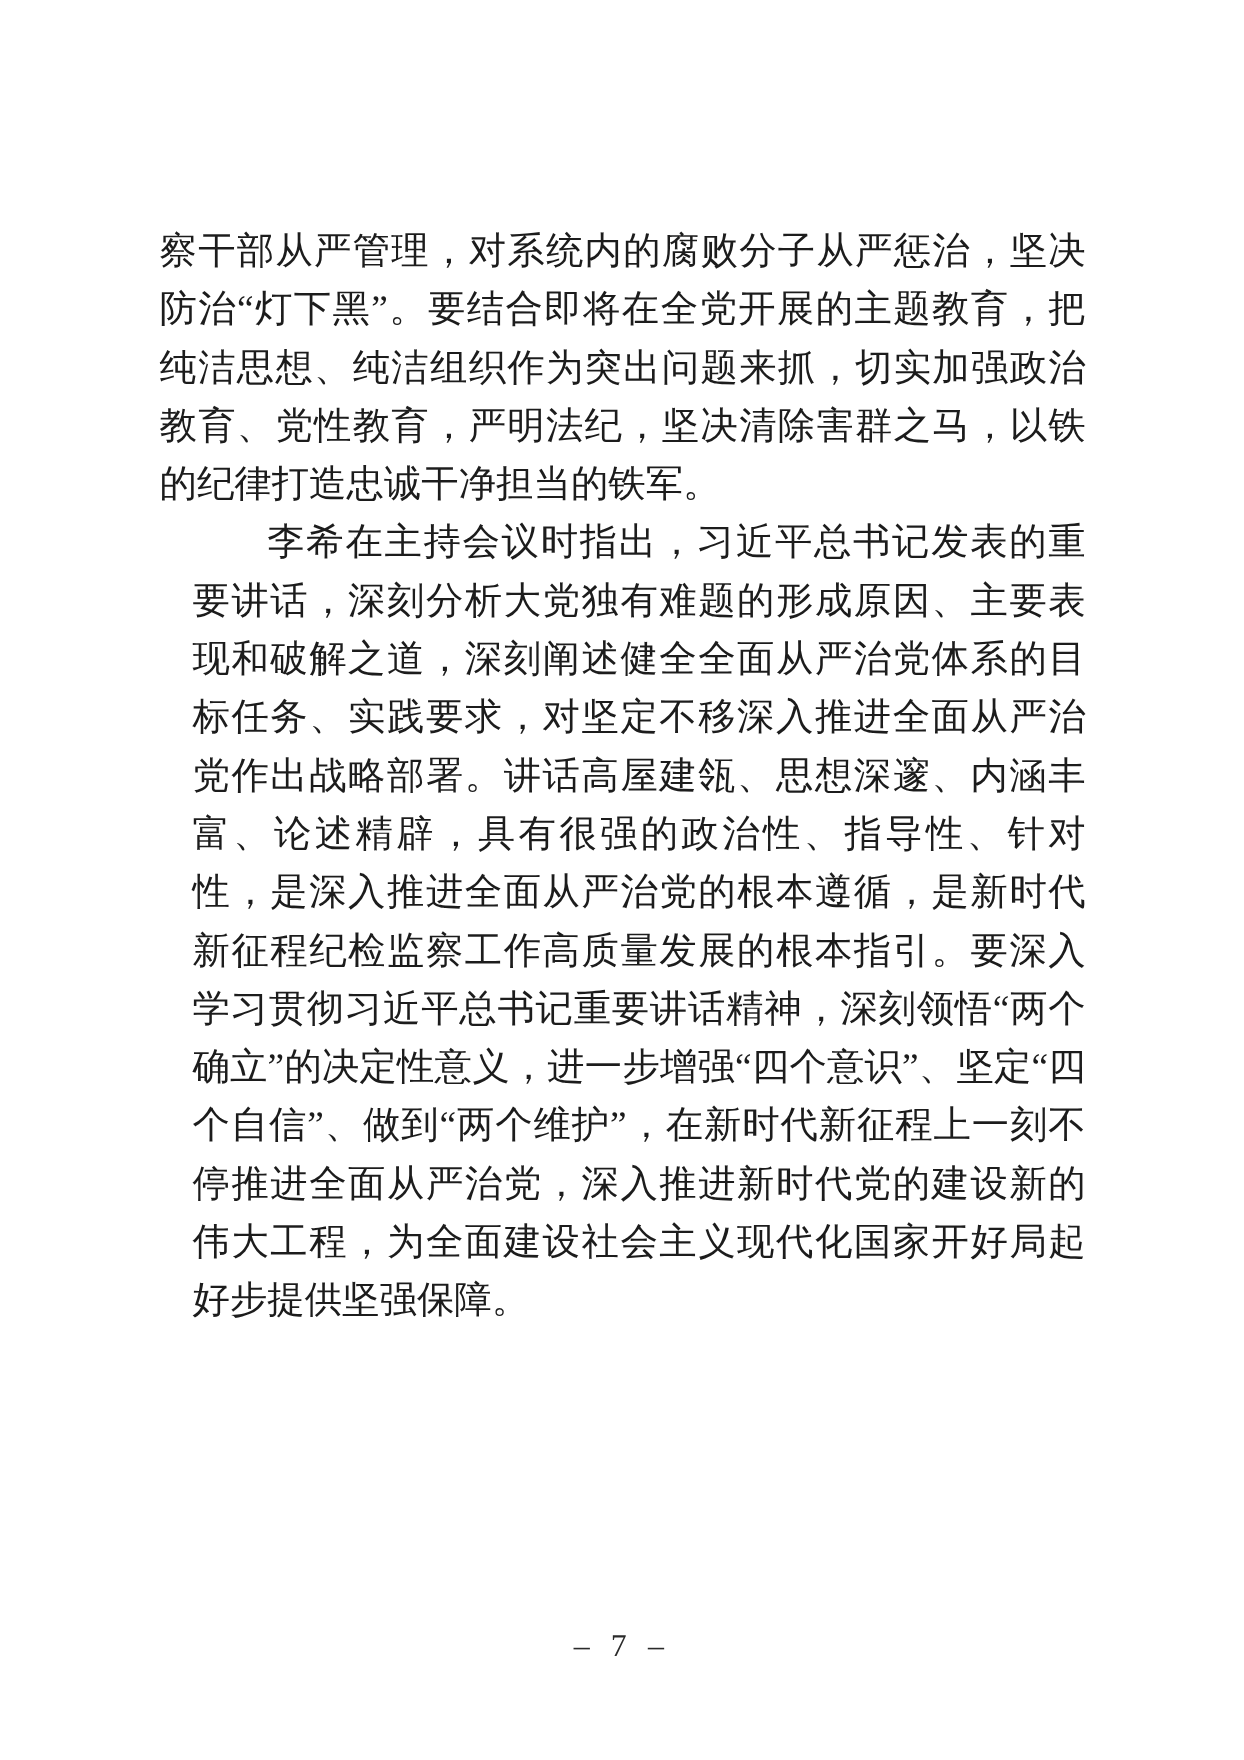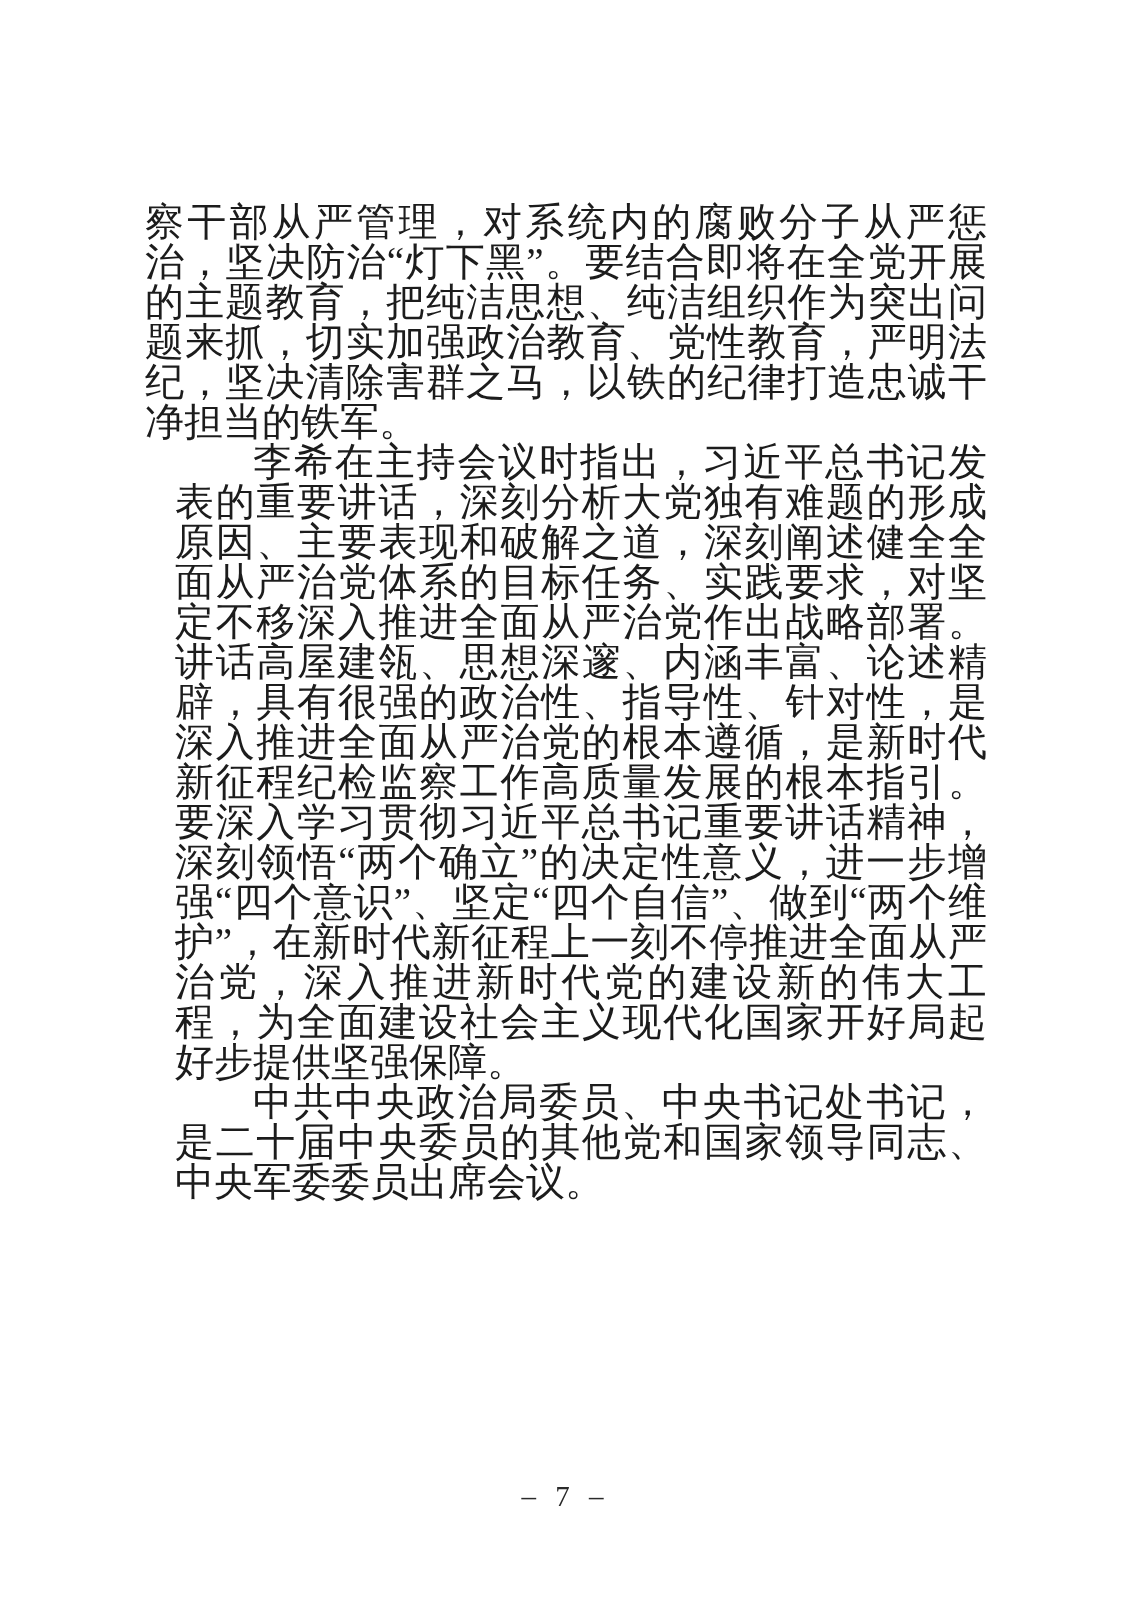--- a/index.html
+++ b/index.html
@@ -14,22 +14,22 @@
     background: #ffffff;
     overflow: hidden;
     font-family: "Liberation Serif", "DejaVu Serif", serif;
     color: #1c1c1c;
   }
   .content {
     position: absolute;
     left: 145px;
     top: 202px;
     width: 842px;
-    font-size: 39px;
-    line-height: 40px;
+    font-size: 34px;
+    line-height: 53px;
     text-align: justify;
     text-justify: inter-ideograph;
     letter-spacing: 0;
   }
   .content p {
     margin: 0;
     padding: 0;
   }
   .content p.indent {
     text-indent: 2em;
@@ -47,17 +47,16 @@
     letter-spacing: 6px;
   }
 </style>
 </head>
 <body>
 
 <div class="page">
   <div class="content">
     <p>察干部从严管理，对系统内的腐败分子从严惩治，坚决防治“灯下黑”。要结合即将在全党开展的主题教育，把纯洁思想、纯洁组织作为突出问题来抓，切实加强政治教育、党性教育，严明法纪，坚决清除害群之马，以铁的纪律打造忠诚干净担当的铁军。</p>
     <p class="indent">李希在主持会议时指出，习近平总书记发表的重要讲话，深刻分析大党独有难题的形成原因、主要表现和破解之道，深刻阐述健全全面从严治党体系的目标任务、实践要求，对坚定不移深入推进全面从严治党作出战略部署。讲话高屋建瓴、思想深邃、内涵丰富、论述精辟，具有很强的政治性、指导性、针对性，是深入推进全面从严治党的根本遵循，是新时代新征程纪检监察工作高质量发展的根本指引。要深入学习贯彻习近平总书记重要讲话精神，深刻领悟“两个确立”的决定性意义，进一步增强“四个意识”、坚定“四个自信”、做到“两个维护”，在新时代新征程上一刻不停推进全面从严治党，深入推进新时代党的建设新的伟大工程，为全面建设社会主义现代化国家开好局起好步提供坚强保障。</p>
-    <p class="indent">中共中央政治局委员、中央书记处书记，是二十届中央委员的其他党和国家领导同志、中央军委委员出席会议。</p>
   </div>
 
   <div class="page-footer">– 7 –</div>
 </div>
 
 </body></html>

